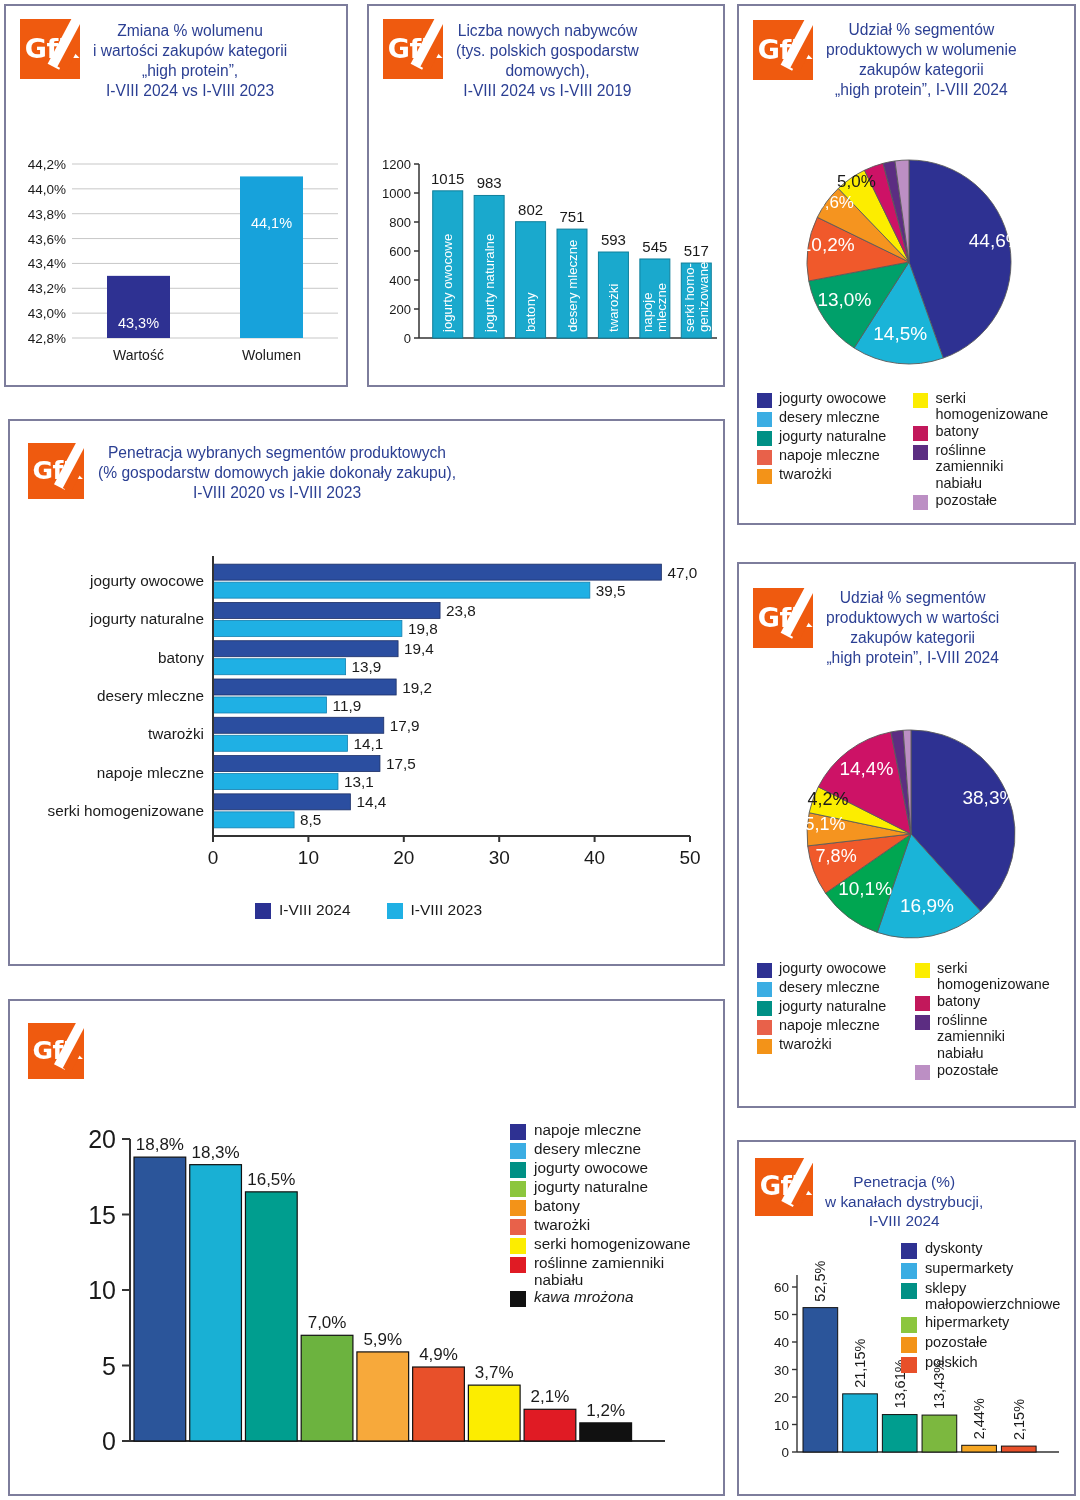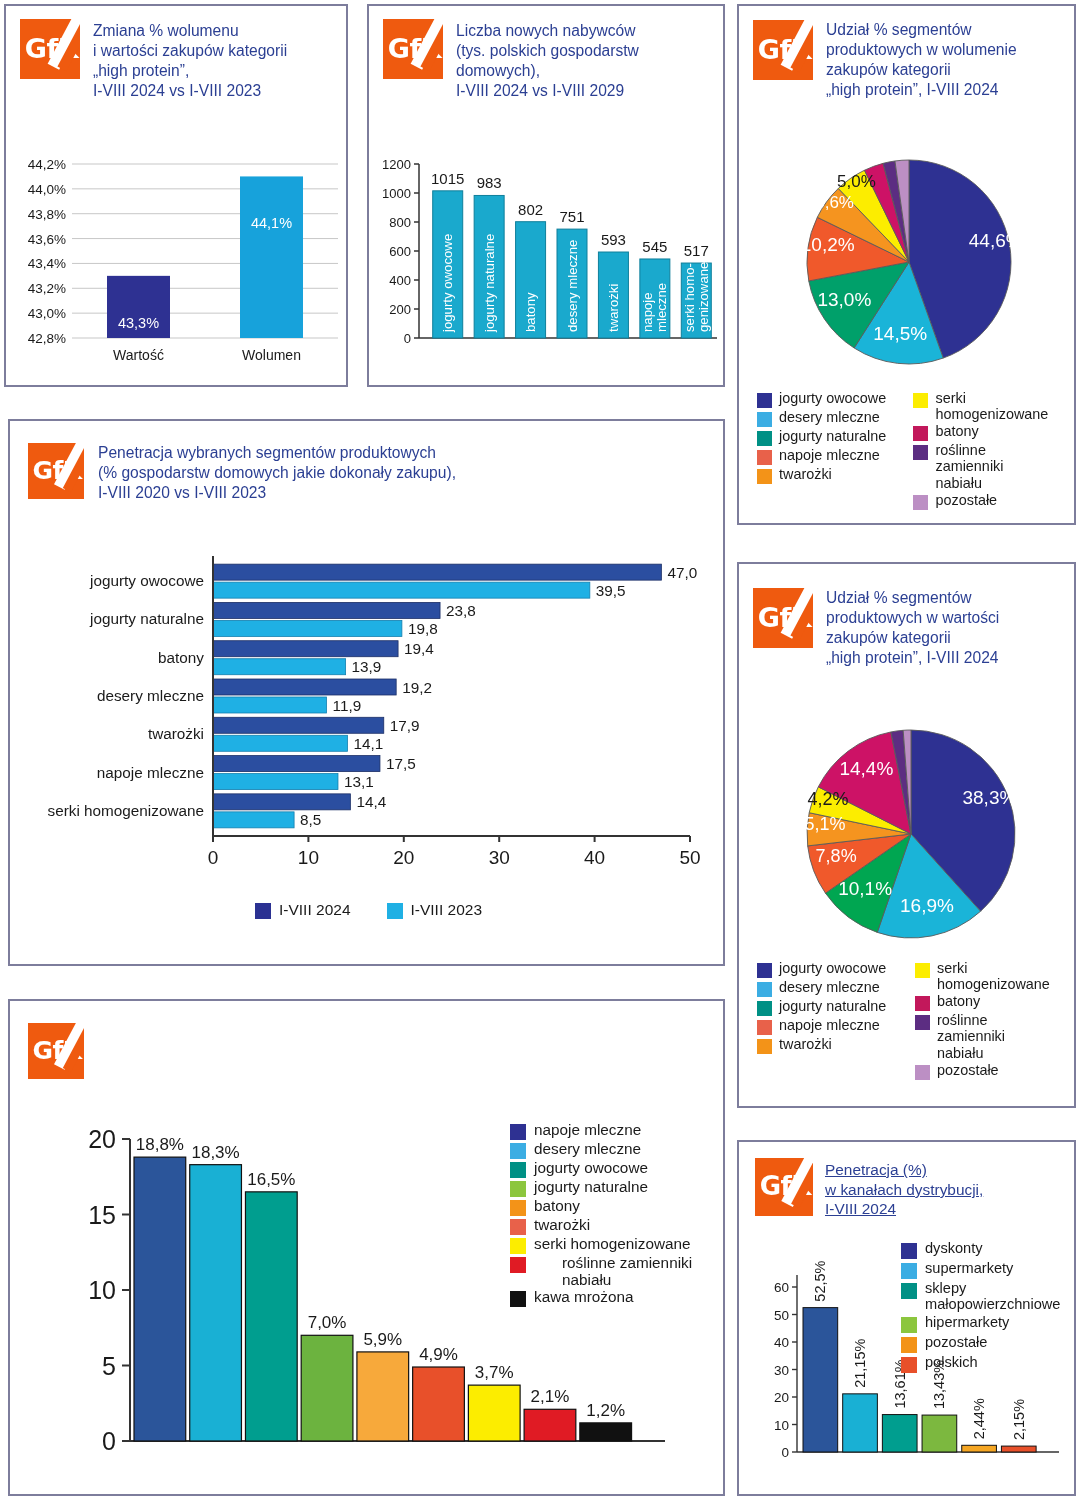--- a/index.html
+++ b/index.html
@@ -51,20 +51,21 @@
     top:-58%;
     right:-12%;
     transform:rotate(28deg);
   }
   .head{ display:flex; align-items:flex-start; }
   .title{
     color:#2b3f93;
     font-family:"Liberation Sans", sans-serif;
     line-height:1.28;
     white-space:pre-line;
+    text-align:center;
   }
   .legend-sw{ display:inline-block; flex:0 0 auto; }
   .lg-row{ display:flex; align-items:flex-start; }
   .lg-txt{ color:#1a1a1a; line-height:1.12; }
   .chartbox{ position:absolute; }
 </style>
 </head>
 <body>
 
 <div class="panel" style="left:4px; top:4px; width:344px; height:383px;">
@@ -119,21 +120,21 @@
 <div class="panel" style="left:367px; top:4px; width:358px; height:383px;">
   <div class="head" style="padding:13px 10px 0 14px;">
     <div class="gfk" style="width:60px;height:60px;">
       <span class="word" style="font-size:27px;">GfK</span>
       <span class="slash"></span>
       <span class="slash2"></span>
     </div>
     <div class="title" style="font-size:15.6px; margin-left:13px; margin-top:2px;">Liczba nowych nabywców
 (tys. polskich gospodarstw
 domowych),
-I-VIII 2024 vs I-VIII 2029</div>
+I-VIII 2024 vs I-VIII 2019</div>
   </div>
   <div class="chartbox" style="left:0;top:140px;width:358px;height:225px;">
     <svg width="358" height="225" viewBox="0 0 358 225">
       <g id="p2-yticks">
           <line x1="50" x2="50" y1="18" y2="192" stroke="#333" stroke-width="1.5"></line>
           <line x1="50" x2="348" y1="192" y2="192" stroke="#333" stroke-width="1.5"></line>
           <line x1="45" x2="50" y1="192" y2="192" stroke="#333" stroke-width="1.5"></line>
           <text x="42" y="197" fill="#1a1a1a" font-family="Liberation Sans, sans-serif" font-size="13" text-anchor="end">0</text>
           <line x1="45" x2="50" y1="163" y2="163" stroke="#333" stroke-width="1.5"></line>
           <text x="42" y="168" fill="#1a1a1a" font-family="Liberation Sans, sans-serif" font-size="13" text-anchor="end">200</text>
@@ -501,38 +502,38 @@
       <div class="lg-row" style="margin-bottom: 0px;">
         <span class="legend-sw" style="width: 16px; height: 16px; background: rgb(232, 97, 74); margin-right: 8px; margin-top: 3px;"></span>
         <span class="lg-txt" style="white-space: pre-line;">twarożki</span>
       </div>
       <div class="lg-row" style="margin-bottom: 0px;">
         <span class="legend-sw" style="width: 16px; height: 16px; background: rgb(252, 237, 0); margin-right: 8px; margin-top: 3px;"></span>
         <span class="lg-txt" style="white-space: pre-line;">serki homogenizowane</span>
       </div>
       <div class="lg-row" style="margin-bottom: 0px;">
         <span class="legend-sw" style="width: 16px; height: 16px; background: rgb(224, 27, 36); margin-right: 8px; margin-top: 3px;"></span>
-        <span class="lg-txt" style="white-space: pre-line; margin-left: 28px;">roślinne zamienniki
+        <span class="lg-txt" style="white-space: pre-line;">roślinne zamienniki
 nabiału</span>
       </div>
       <div class="lg-row" style="margin-bottom: 0px;">
         <span class="legend-sw" style="width: 16px; height: 16px; background: rgb(17, 17, 17); margin-right: 8px; margin-top: 3px;"></span>
-        <span class="lg-txt" style="white-space: pre-line;">kawa mrożona</span>
+        <span class="lg-txt" style="white-space: pre-line; font-style: italic;">kawa mrożona</span>
       </div>
     </div>
 </div>
 
 <div class="panel" style="left:737px; top:1140px; width:339px; height:356px;">
   <div class="head" style="padding:16px 10px 0 16px;">
     <div class="gfk" style="width:58px;height:58px;">
       <span class="word" style="font-size:26px;">GfK</span>
       <span class="slash"></span>
       <span class="slash2"></span>
     </div>
-    <div class="title" style="font-size:15.4px; margin-left:12px; margin-top:2px;text-decoration:underline;">Penetracja (%)
+    <div class="title" style="font-size:15.4px; margin-left:12px; margin-top:14px;">Penetracja (%)
 w kanałach dystrybucji,
 I-VIII 2024</div>
   </div>
   <div class="chartbox" style="left:0;top:105px;width:339px;height:245px;">
     <svg width="339" height="245" viewBox="0 0 339 245">
       <g id="p7-yticks">
           <line x1="58" x2="58" y1="28" y2="205" stroke="#333" stroke-width="1.4"></line>
           <line x1="58" x2="320" y1="205" y2="205" stroke="#333" stroke-width="1.4"></line>
           <line x1="53" x2="58" y1="205" y2="205" stroke="#333" stroke-width="1.4"></line>
           <text x="50" y="210" fill="#1a1a1a" font-family="Liberation Sans, sans-serif" font-size="13.5" text-anchor="end">0</text>

